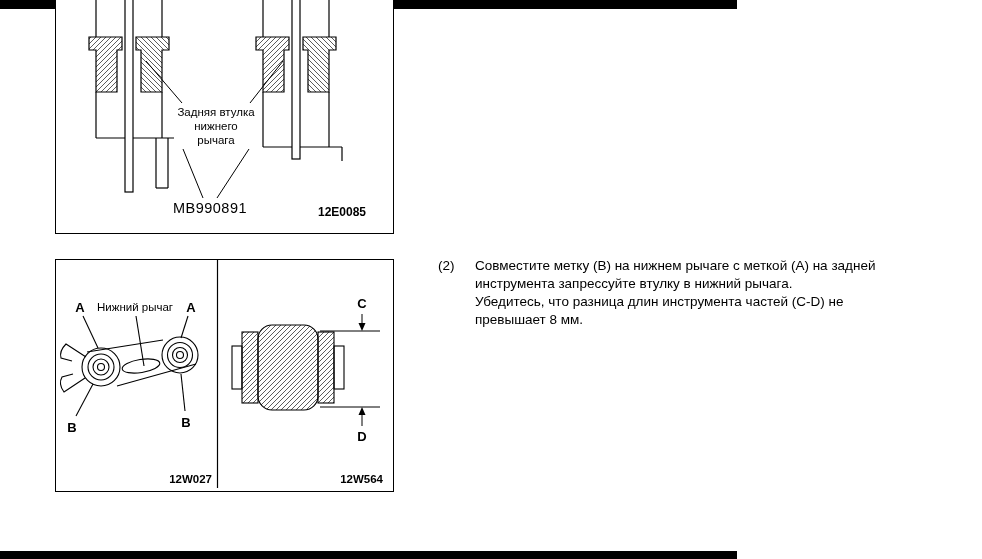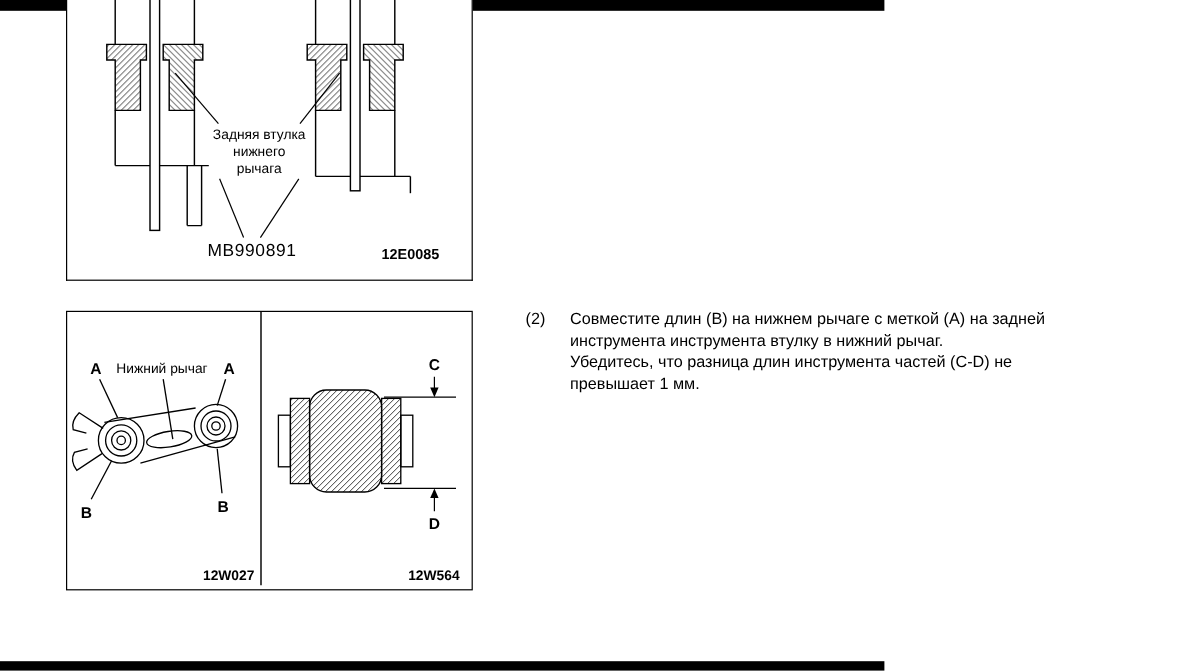--- a/index.html
+++ b/index.html
@@ -140,18 +140,18 @@
     </g>
     <text x="306" y="181" text-anchor="middle" font-size="13" font-weight="bold">D</text>
 
     <text x="327" y="223" text-anchor="end" font-size="11.5" font-weight="bold">12W564</text>
   </svg>
 </div>
 
 <div class="instruction">
   <span class="step-num">(2)</span>
   <div class="step-text">
-    <div>Совместите длин (B) на нижнем рычаге с меткой (A) на задней</div>
-    <div>инструмента инструмента втулку в нижний рычаг.</div>
+    <div>Совместите метку (B) на нижнем рычаге с меткой (A) на задней</div>
+    <div>инструмента запрессуйте втулку в нижний рычага.</div>
     <div>Убедитесь, что разница длин инструмента частей (C-D) не</div>
-    <div>превышает 1 мм.</div>
+    <div>превышает 8 мм.</div>
   </div>
 </div>
 
 </body></html>

